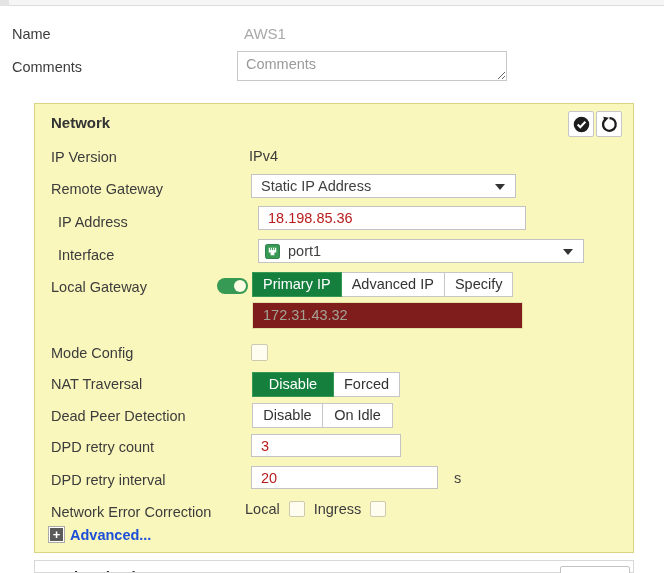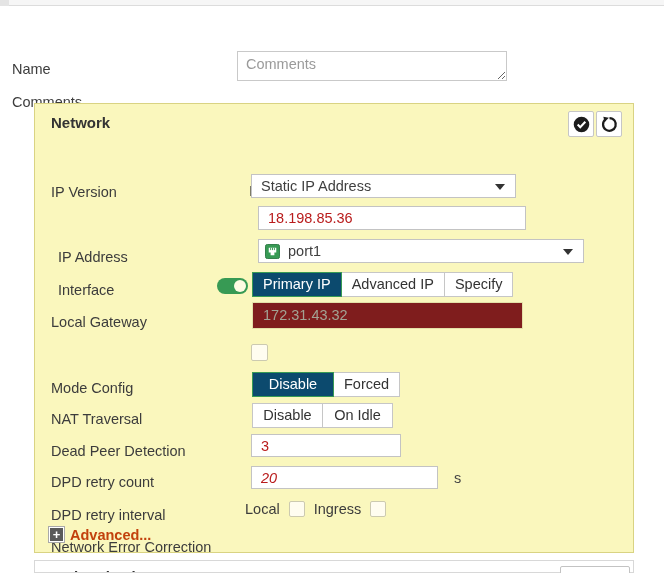--- a/index.html
+++ b/index.html
@@ -5,21 +5,21 @@
   * { margin:0; padding:0; box-sizing:border-box; }
   html,body { width:664px; height:573px; background:#fff; overflow:hidden;
     font-family:"Liberation Sans","DejaVu Sans",sans-serif; color:#3c3c3c; }
   body { position:relative; font-size:14.5px; }
 
   
   .topbar { position:absolute; top:0; left:0; width:664px; height:6px;
     background:#f6f6f6; border-bottom:1px solid #dcdcdc; }
   .topbar-notch { position:absolute; top:0; left:0; width:9px; height:6px; background:#e4e4e4; }
 
-  .lbl { position:absolute; white-space:nowrap; color:#3c3c3c;margin-top:35px; }
+  .lbl { position:absolute; white-space:nowrap; color:#3c3c3c; }
   .muted { color:#a8a8a8; }
 
   textarea.comments { position:absolute; left:237px; top:51px; width:270px; height:30px;
     border:1px solid #c9c9c9; background:#fff; resize:both;
     font-family:"Liberation Sans","DejaVu Sans",sans-serif; font-size:14.5px;
     padding:4px 8px; color:#444; outline:none; }
   textarea.comments::placeholder { color:#9a9a9a; opacity:1; }
 
   
   .panel { position:absolute; left:34px; top:103px; width:600px; height:450px;
@@ -39,42 +39,42 @@
   .select .txt { padding-left:9px; }
   .caret { position:absolute; right:10px; top:9px; width:0; height:0;
     border-left:5px solid transparent; border-right:5px solid transparent;
     border-top:6px solid #333; }
 
   .seg-group { position:absolute; display:flex; }
   .seg { border:1px solid #c6c6c6; background:#fff; color:#333; height:25px;
     line-height:23px; padding:0 10px; margin-left:-1px; text-align:center;
     white-space:nowrap; cursor:pointer; }
   .seg:first-child { margin-left:0; }
-  .seg.sel { background:#0c4a6e; border-color:#379a54; color:#fff; position:relative; z-index:1; }
+  .seg.sel { background:#15803d; border-color:#379a54; color:#fff; position:relative; z-index:1; }
 
   .toggle { position:absolute; left:182px; top:174px; width:31px; height:16px;
     background:#379a54; border-radius:8px; cursor:pointer; }
   .toggle .knob { position:absolute; right:2px; top:2px; width:12px; height:12px;
     border-radius:50%; background:#fdfbe2; }
 
   .chk { width:17px; height:17px; background:#fffdf0; border:1px solid #cccab0;
     border-radius:2px; display:inline-block; cursor:pointer; }
 
   .disabled-input { position:absolute; left:217px; top:198px; width:271px; height:27px;
     background:#7f1d1d; border:1px solid #e4e0a8; color:#a3a394;
     line-height:25px; padding-left:10px; }
 
   .unit { position:absolute; color:#444; }
 
   .advanced { position:absolute; left:13px; top:422px; display:flex; align-items:center;
     gap:5px; cursor:pointer; }
   .plus-box { width:17px; height:17px; background:#5a5a5a; border:1px solid #a9a9a9;
     box-shadow:inset 0 0 0 1px #fff; display:flex; align-items:center; justify-content:center; }
   .plus-box span { color:#fff; font-weight:bold; font-size:13px; line-height:13px; }
-  .advanced .adv-label { font-weight:bold; color:#c2410c; }
+  .advanced .adv-label { font-weight:bold; color:#1d4ed8; }
 
   
   .next-panel { position:absolute; left:34px; top:560px; width:600px; height:13px;
     background:#fff; border:1px solid #d8d8d8; overflow:hidden; }
   .next-title { position:absolute; left:14px; top:7px; font-weight:bold; font-size:15px; color:#333; }
   .next-btn { position:absolute; left:560px; top:566px; width:70px; height:20px;
     background:#fff; border:1px solid #c3c3c3; border-radius:2px; }
 
   .inline-checks { position:absolute; left:210px; top:397px; display:flex;
     align-items:center; gap:9px; }
@@ -108,20 +108,21 @@
       <svg width="17" height="17" viewBox="0 0 16 16">
           <path d="M4.2 3.2 A6 6 0 1 0 8 1.9" stroke="#1c1c1c" stroke-width="2.1" fill="none"></path>
           <polygon points="2.2,0.6 7.4,1.6 3.4,5.6" fill="#1c1c1c"></polygon>
         </svg>
     </span>
   </div>
 
   <div class="lbl" style="left:16px; top:45px;">IP Version</div>
   <div class="lbl" style="left:214px; top:44px;">IPv4</div>
 
+  <div class="lbl" style="left:16px; top:77px;">Remote Gateway</div>
   <div class="select" style="left:216px; top:70px; width:265px;">
     <div class="txt">Static IP Address</div>
     <div class="caret"></div>
   </div>
 
   <div class="lbl" style="left:23px; top:110px;">IP Address</div>
   <input class="fld-input" style="left: 223px; top: 102px; width: 268px; height: 24px;" value="18.198.85.36">
 
   <div class="lbl" style="left:23px; top:143px;">Interface</div>
   <div class="select" style="left:223px; top:135px; width:326px;">
@@ -159,21 +160,21 @@
   <div class="lbl" style="left:16px; top:304px;">Dead Peer Detection</div>
   <div class="seg-group" style="left:217px; top:299px;">
     <div class="seg" style="min-width:71px;">Disable</div>
     <div class="seg" style="min-width:71px;">On Idle</div>
   </div>
 
   <div class="lbl" style="left:16px; top:335px;">DPD retry count</div>
   <input class="fld-input" style="left: 216px; top: 330px; width: 150px; height: 23px;" value="3">
 
   <div class="lbl" style="left:16px; top:368px;">DPD retry interval</div>
-  <input class="fld-input" style="left: 216px; top: 362px; width: 187px; height: 23px; font-style: italic;" value="20">
+  <input class="fld-input" style="left: 216px; top: 362px; width: 187px; height: 23px;" value="20">
   <div class="unit" style="left:419px; top:366px;">s</div>
 
   <div class="lbl" style="left:16px; top:400px;">Network Error Correction</div>
   <div class="inline-checks">
     <span>Local</span>
     <span class="chk" style="width:16px;height:16px;"></span>
     <span>Ingress</span>
     <span class="chk" style="width:16px;height:16px;"></span>
   </div>
 

